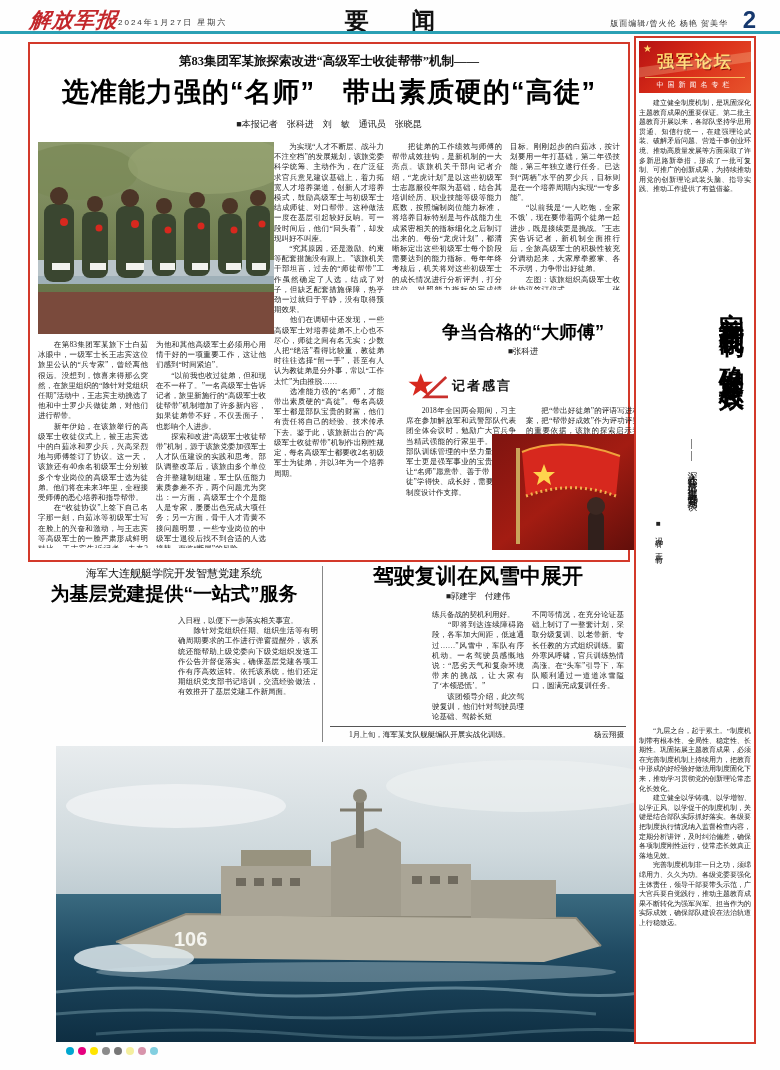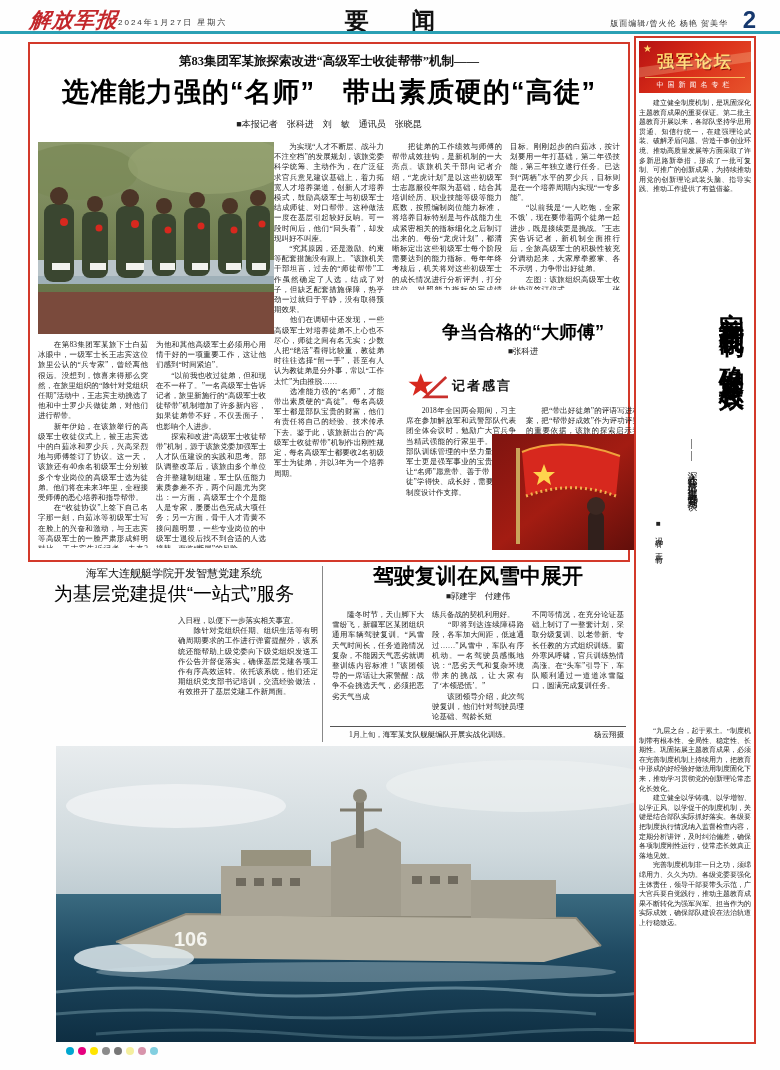--- a/index.html
+++ b/index.html
@@ -31,21 +31,21 @@
   .feature-headline{position:absolute;left:0;right:0;top:26px;text-align:center;font-size:18px;
                     font-weight:800;color:#000;}
   .feature-byline{position:absolute;left:0;right:0;top:52px;text-align:center;font-size:8.5px;color:#222;}
   .badge{position:absolute;left:2px;top:78px;display:flex;align-items:center;gap:4px;}
   .badge-label{font-size:13px;font-weight:800;color:#111;letter-spacing:2px;}
   
   .left-article{position:absolute;left:28px;top:564px;width:292px;height:180px;}
   .la-kicker{position:absolute;left:0;right:0;top:2px;text-align:center;font-size:11px;
              font-family:"Liberation Serif","DejaVu Serif",serif;color:#111;}
   .la-headline{position:absolute;left:0;right:0;top:17px;text-align:center;font-size:19px;
-               font-weight:400;color:#000;}
+               font-weight:700;color:#000;}
   .article-divider{position:absolute;left:322px;top:566px;width:1px;height:176px;background:#888;}
   .mid-article{position:absolute;left:330px;top:558px;width:296px;height:184px;}
   .ma-headline{position:absolute;left:0;right:0;top:4px;text-align:center;font-size:21px;
                font-weight:800;color:#000;}
   .ma-byline{position:absolute;left:0;right:0;top:33px;text-align:center;font-size:8.5px;color:#222;}
   .ma-rule{position:absolute;left:0;right:0;top:168px;height:1px;background:#555;}
   .caption-row{position:absolute;left:4px;right:2px;top:172px;display:flex;justify-content:space-between;
                font-family:"Liberation Serif","DejaVu Serif",serif;font-size:7.5px;color:#222;}
   
   .sidebar{position:absolute;left:634px;top:36px;width:122px;height:1008px;border:2px solid #d3392a;
@@ -200,21 +200,20 @@
     <div class="la-headline">为基层党建提供“一站式”服务</div>
     <div class="body-col" style="left:150px;top:52px;width:140px;height:126px;">入日程，以便下一步落实相关事宜。
 　　除针对党组织任期、组织生活等有明确周期要求的工作进行弹窗提醒外，该系统还能帮助上级党委向下级党组织发送工作公告并督促落实，确保基层党建各项工作有序高效运转。依托该系统，他们还定期组织党支部书记培训，交流经验做法，有效推开了基层党建工作新局面。</div>
   </div>
 
   <div class="article-divider"></div>
 
   <div class="mid-article">
     <div class="ma-headline">驾驶复训在风雪中展开</div>
     <div class="ma-byline">■郭建宇　付建伟</div>
-    <div class="body-col" style="left:2px;top:52px;width:92px;height:112px;">　　隆冬时节，天山脚下大雪纷飞，新疆军区某团组织通用车辆驾驶复训。“风雪天气时间长，任务道路情况复杂，不能因天气恶劣就调整训练内容标准！”该团领导的一席话让大家警醒：战争不会挑选天气，必须把恶劣天气当成</div>
     <div class="body-col" style="left:102px;top:52px;width:92px;height:112px;">练兵备战的契机利用好。
 　　“即将到达连续障碍路段，各车加大间距，低速通过……”风雪中，车队有序机动。一名驾驶员感慨地说：“恶劣天气和复杂环境带来的挑战，让大家有了‘本领恐慌’。”
 　　该团领导介绍，此次驾驶复训，他们针对驾驶员理论基础、驾龄长短</div>
     <div class="body-col" style="left:202px;top:52px;width:92px;height:112px;">不同等情况，在充分论证基础上制订了一整套计划，采取分级复训、以老带新、专长任教的方式组织训练。窗外寒风呼啸，官兵训练热情高涨。在“头车”引导下，车队顺利通过一道道冰雪隘口，圆满完成复训任务。</div>
     <div class="ma-rule"></div>
     <div class="caption-row">
       <span>　　1月上旬，海军某支队舰艇编队开展实战化训练。</span>
       <span>杨云翔摄</span>
     </div>
   </div>

